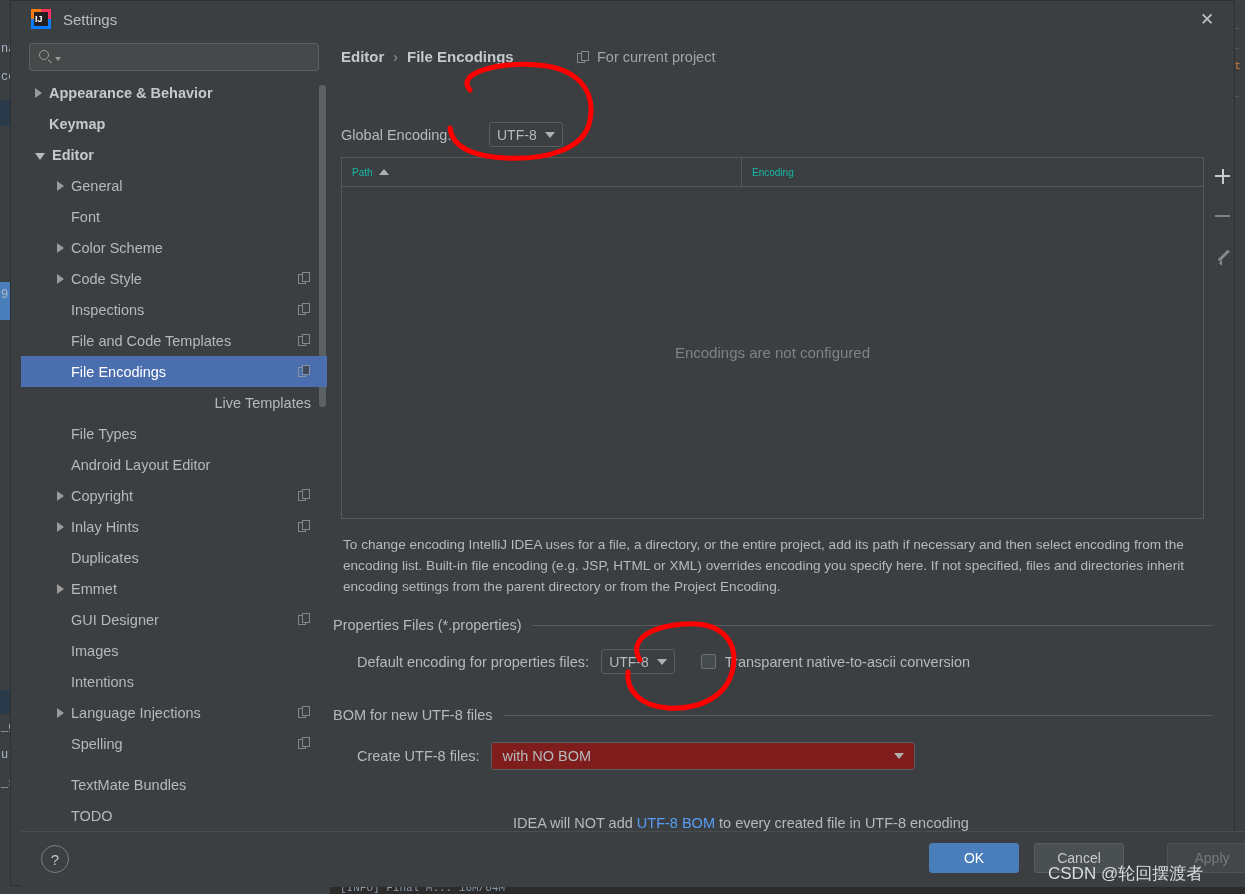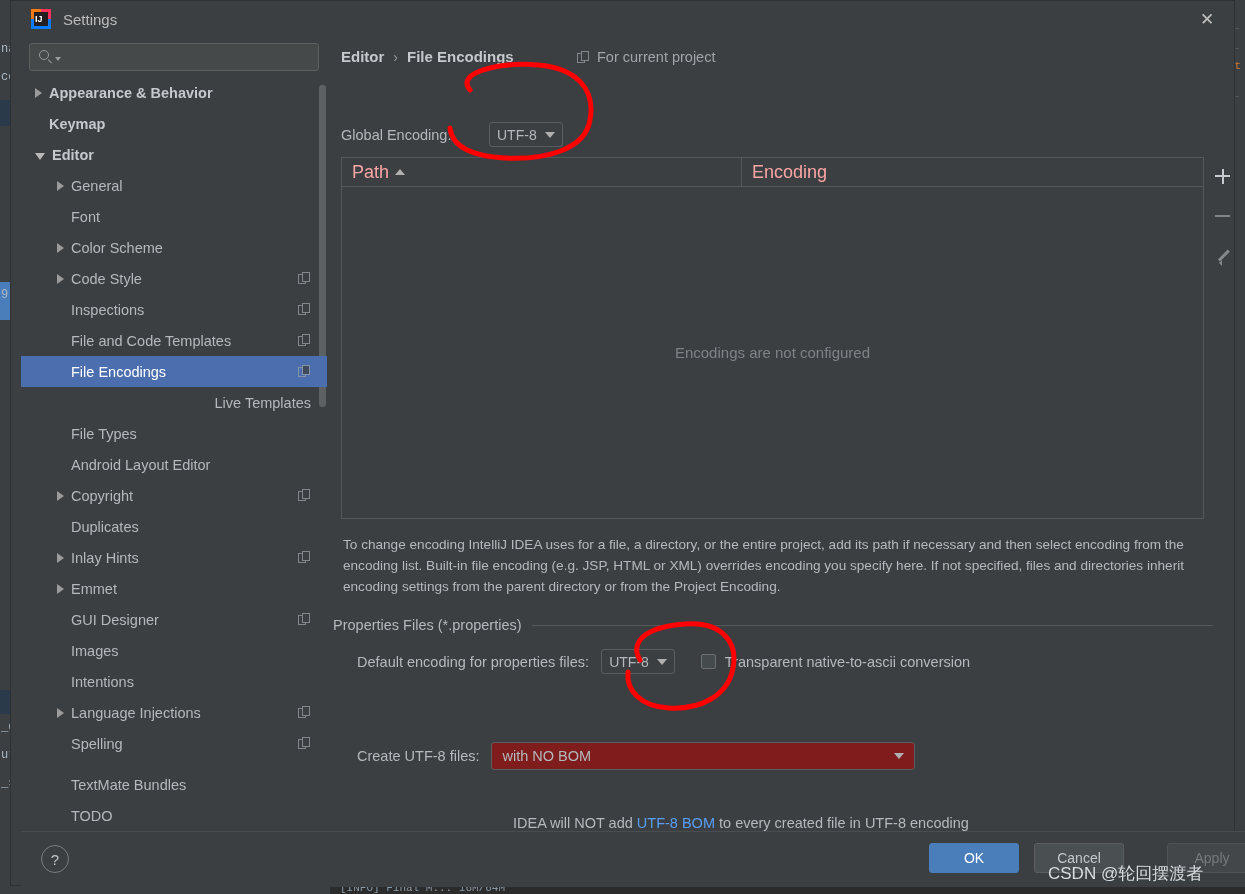--- a/index.html
+++ b/index.html
@@ -100,21 +100,21 @@
     height: 25px; display: inline-flex; align-items: center; padding: 0 7px; gap: 8px;
     color: #b4b9bd; font-size: 14px; cursor: pointer;
   }
   .combo .tri { width: 0; height: 0; border-left: 5px solid transparent; border-right: 5px solid transparent; border-top: 6px solid #b0b0b0; }
 
   .table-panel {
     position: absolute; left: 10px; top: 120px; width: 863px; height: 362px;
     border: 1px solid #555859; background: #3c3f41;
   }
   .table-head { display: flex; height: 29px; border-bottom: 1px solid #555859; }
-  .th { color: #fca5a5; font-size: 18px; display: flex; align-items: center; padding-left: 10px; }
+  .th { color: #14b8a6; font-size: 10px; display: flex; align-items: center; padding-left: 10px; }
   .th.path { width: 400px; border-right: 1px solid #555859; gap: 6px; }
   .th .sort { width: 0; height: 0; border-left: 5px solid transparent; border-right: 5px solid transparent; border-bottom: 6px solid #b0b0b0; }
   .th.enc { flex: 1; }
   .table-empty { height: 331px; display: flex; align-items: center; justify-content: center; color: #7d8387; font-size: 15px; }
   .tbl-toolbar { position: absolute; left: 878px; top: 120px; width: 27px; display: flex; flex-direction: column; align-items: center; gap: 18px; padding-top: 8px; }
   .tbl-btn { width: 22px; height: 22px; display: flex; align-items: center; justify-content: center; cursor: pointer; }
   .ic-plus { position: relative; width: 15px; height: 15px; }
   .ic-plus::before, .ic-plus::after { content: ""; position: absolute; background: #c6cbcf; }
   .ic-plus::before { left: 0; top: 6.5px; width: 15px; height: 2px; }
   .ic-plus::after { left: 6.5px; top: 0; width: 2px; height: 15px; }
@@ -290,30 +290,30 @@
           </div>
           <div class="tree-item" style="padding-left: 36px;">
             <span class="arrow"></span>
             <span class="tree-label">Copyright</span>
             <span class="copy-badge">
               <span class="b1"></span>
               <span class="b2"></span>
             </span>
           </div>
           <div class="tree-item" style="padding-left: 36px;">
+            <span class="arrow"></span>
+            <span class="tree-label">Inlay Hints</span>
+            <span class="copy-badge">
+              <span class="b1"></span>
+              <span class="b2"></span>
+            </span>
+          </div>
+          <div class="tree-item" style="padding-left: 36px;">
             <span class="arrow hidden"></span>
             <span class="tree-label">Duplicates</span>
-          </div>
-          <div class="tree-item" style="padding-left: 36px;">
-            <span class="arrow"></span>
-            <span class="tree-label">Inlay Hints</span>
-            <span class="copy-badge">
-              <span class="b1"></span>
-              <span class="b2"></span>
-            </span>
           </div>
           <div class="tree-item" style="padding-left: 36px;">
             <span class="arrow"></span>
             <span class="tree-label">Emmet</span>
           </div>
           <div class="tree-item" style="padding-left: 36px;">
             <span class="arrow hidden"></span>
             <span class="tree-label">GUI Designer</span>
             <span class="copy-badge">
               <span class="b1"></span>
@@ -427,20 +427,24 @@
         <span class="combo" style="margin-left:12px;">
           <span>UTF-8</span>
           <span class="tri"></span>
         </span>
         <span class="checkbox-row">
           <span class="checkbox"></span>
           <span class="cb-label">Transparent native-to-ascii conversion</span>
         </span>
       </div>
 
+      <div class="sec-title-row" style="left:2px; top:670px;">
+        <span class="sec-title">BOM for new UTF-8 files</span>
+        <span class="sec-line"></span>
+      </div>
 
       <div class="field-row" style="left:26px; top:705px;">
         <span class="field-label">Create UTF-8 files:</span>
         <span class="wide-combo" style="margin-left:12px;">
           <span>with NO BOM</span>
           <span class="tri"></span>
         </span>
       </div>
 
       <div class="bom-note">

